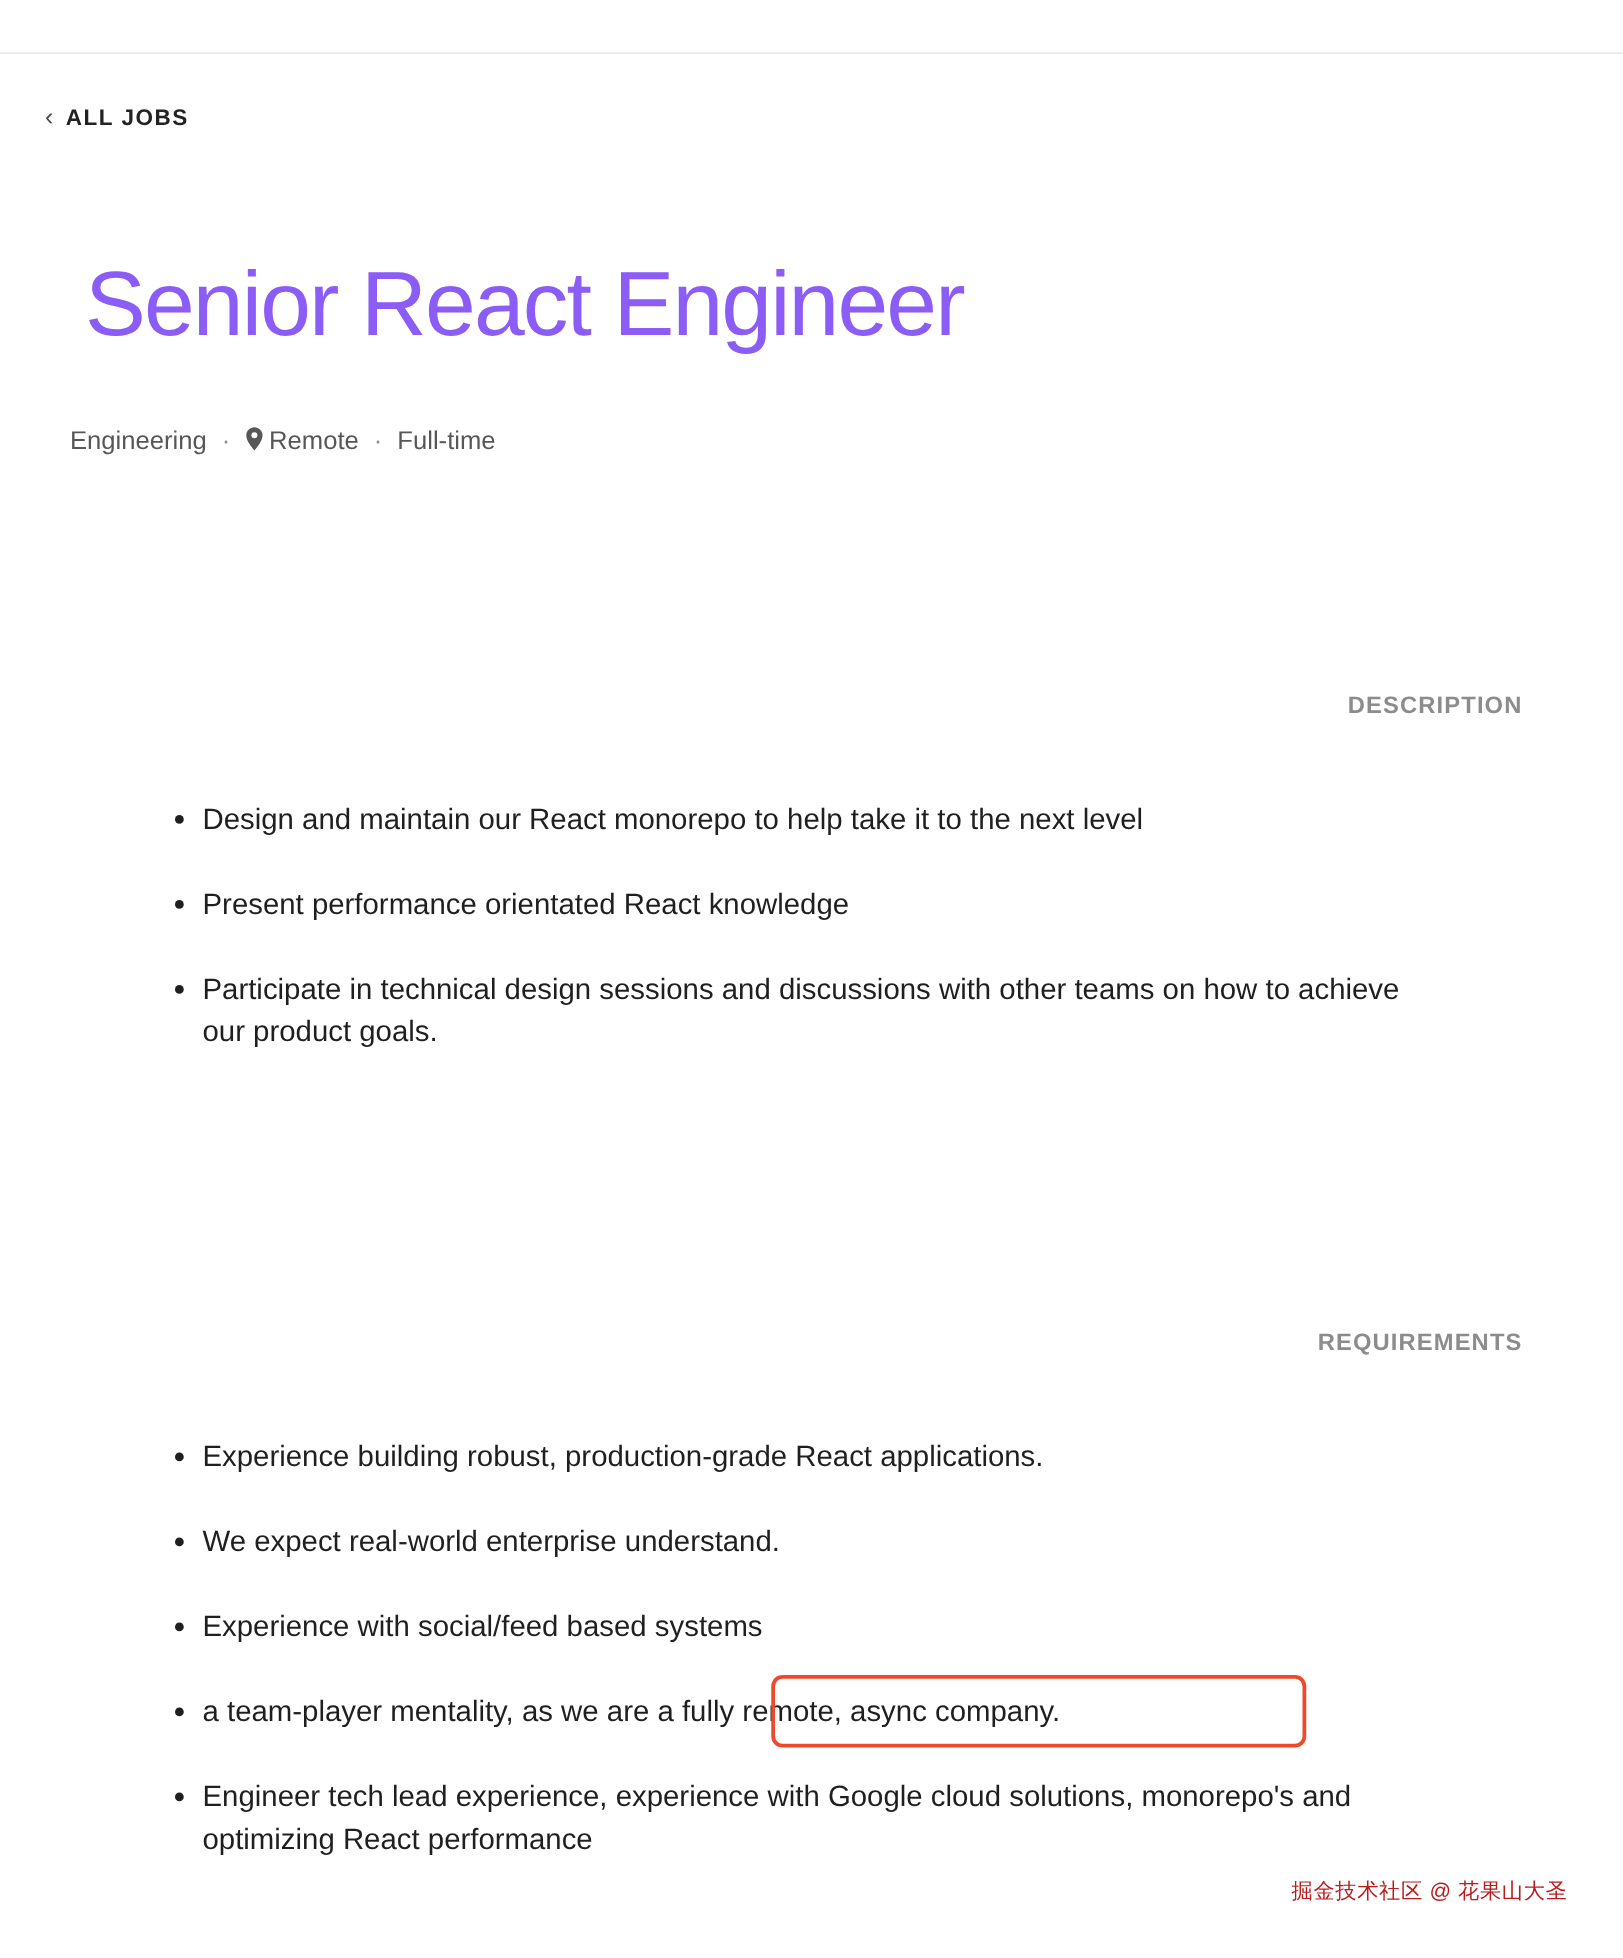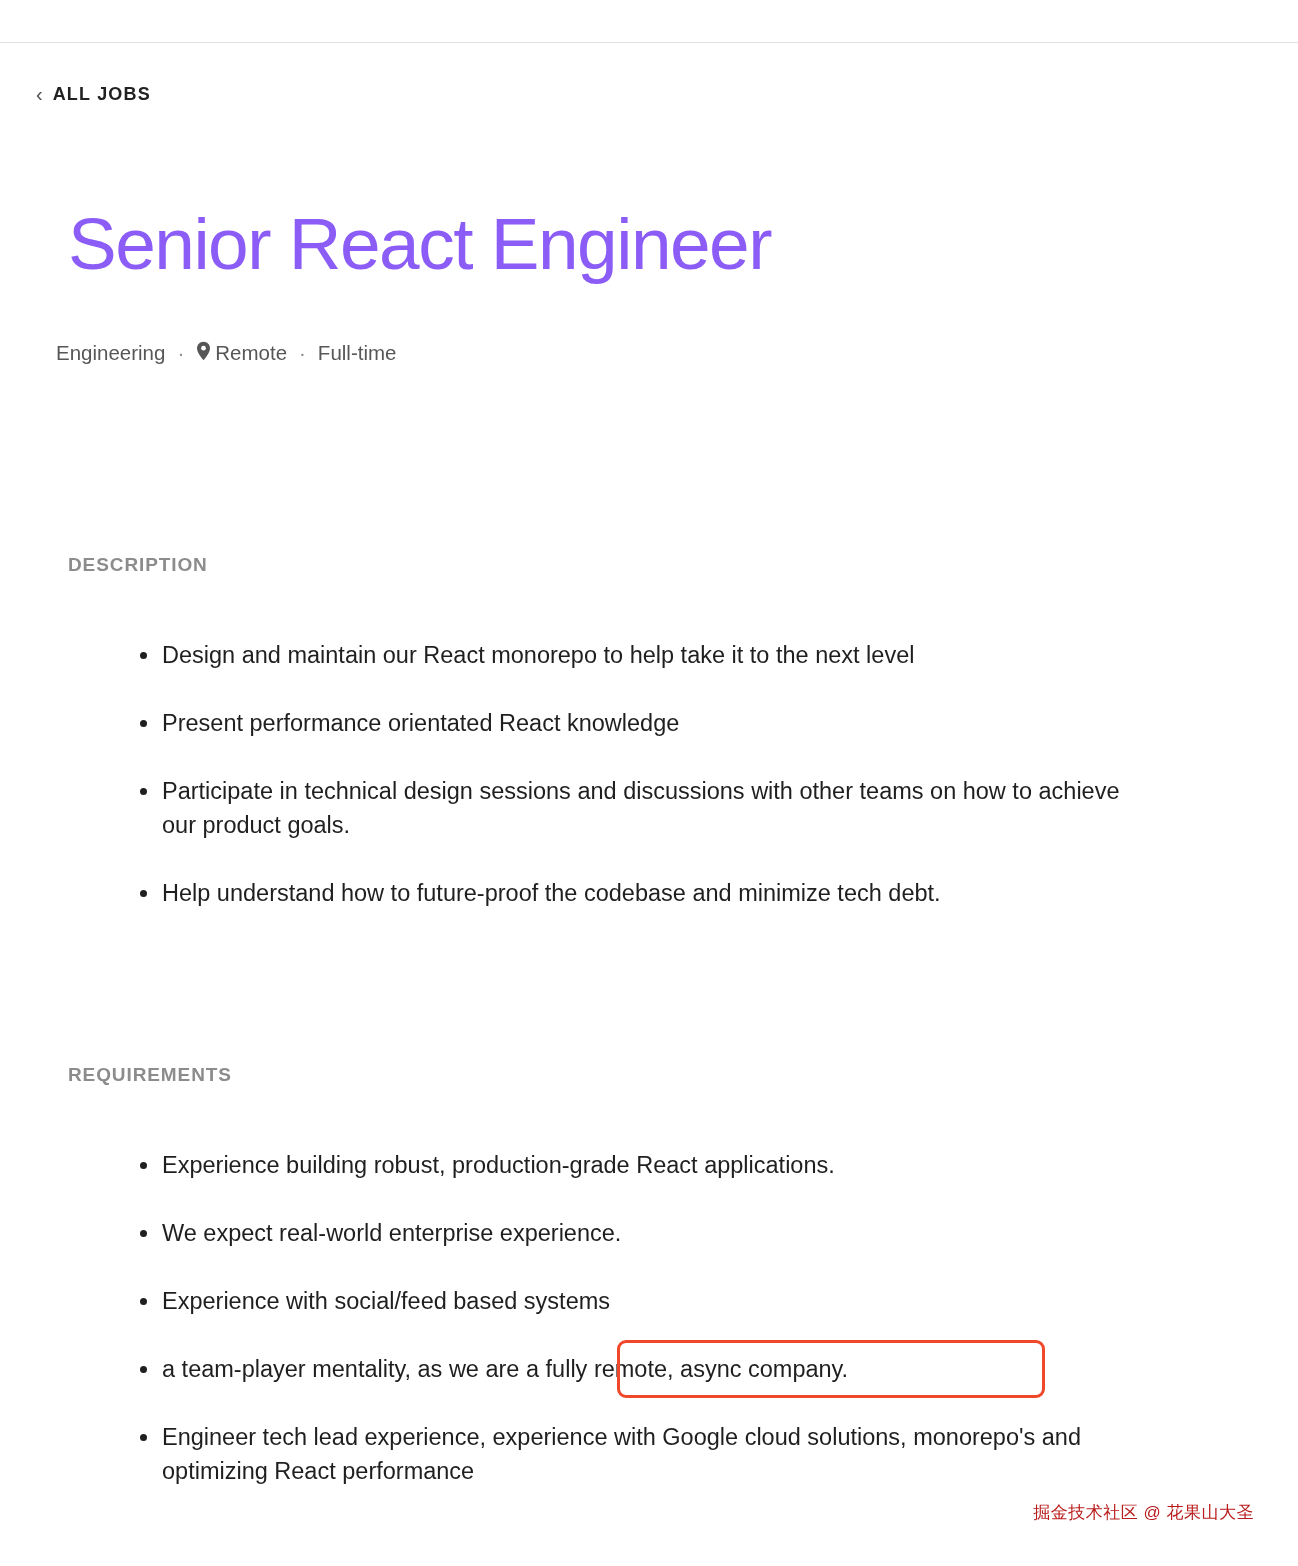--- a/index.html
+++ b/index.html
@@ -79,20 +79,21 @@
     gap: 4px;
   }
   .pin-icon svg { display: block; }
   
   .section-heading {
     font-size: 19px;
     font-weight: bold;
     letter-spacing: 0.9px;
     color: #8c8c8c;
     margin: 0;
+    text-align: right;
   }
   #description-section { position: absolute; top: 554px; left: 68px; width: 1150px; }
   #requirements-section { position: absolute; top: 1064px; left: 68px; width: 1150px; }
 
   ul.bullets {
     list-style: none;
     margin: 16px;
     padding: 0;
   }
   ul.bullets li {
@@ -163,29 +164,28 @@
   <span class="meta-sep">·</span>
   <span>Full-time</span>
 </div>
 
 <section id="description-section">
   <h2 class="section-heading">DESCRIPTION</h2>
   <ul class="bullets" id="description-list">
     <li>Design and maintain our React monorepo to help take it to the next level</li>
     <li>Present performance orientated React knowledge</li>
     <li>Participate in technical design sessions and discussions with other teams on how to achieve our product goals.</li>
-    <li>Help understand how to future-proof the codebase and minimize tech debt.</li>
   </ul>
 </section>
 
 <section id="requirements-section">
   <h2 class="section-heading">REQUIREMENTS</h2>
   <ul class="bullets" id="requirements-list">
     <li>Experience building robust, production-grade React applications.</li>
-    <li>We expect real-world enterprise experience.</li>
+    <li>We expect real-world enterprise understand.</li>
     <li>Experience with social/feed based systems</li>
     <li>a team-player mentality, as we are a fully remote, async company.</li>
     <li>Engineer tech lead experience, experience with Google cloud solutions, monorepo's and optimizing React performance</li>
   </ul>
 </section>
 
 <div class="highlight-box"></div>
 
 <div class="watermark">掘金技术社区 @ 花果山大圣</div>
 

